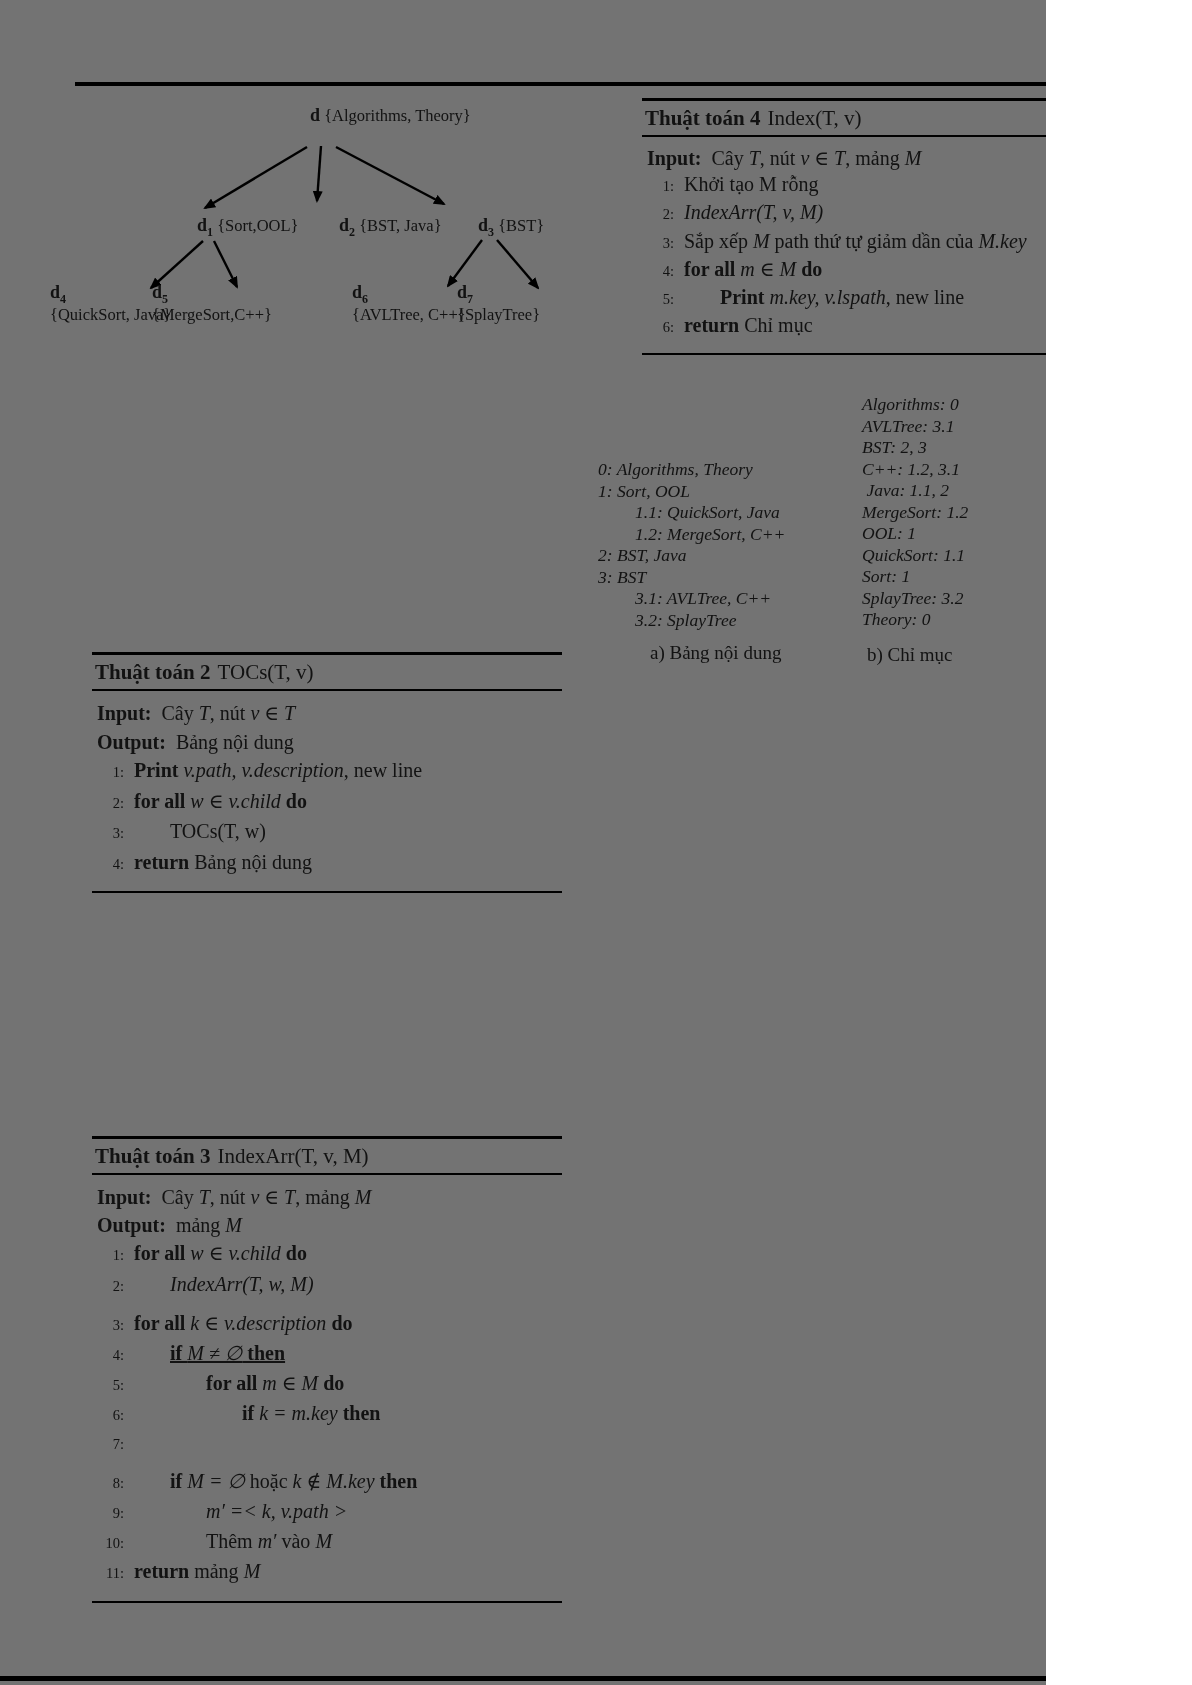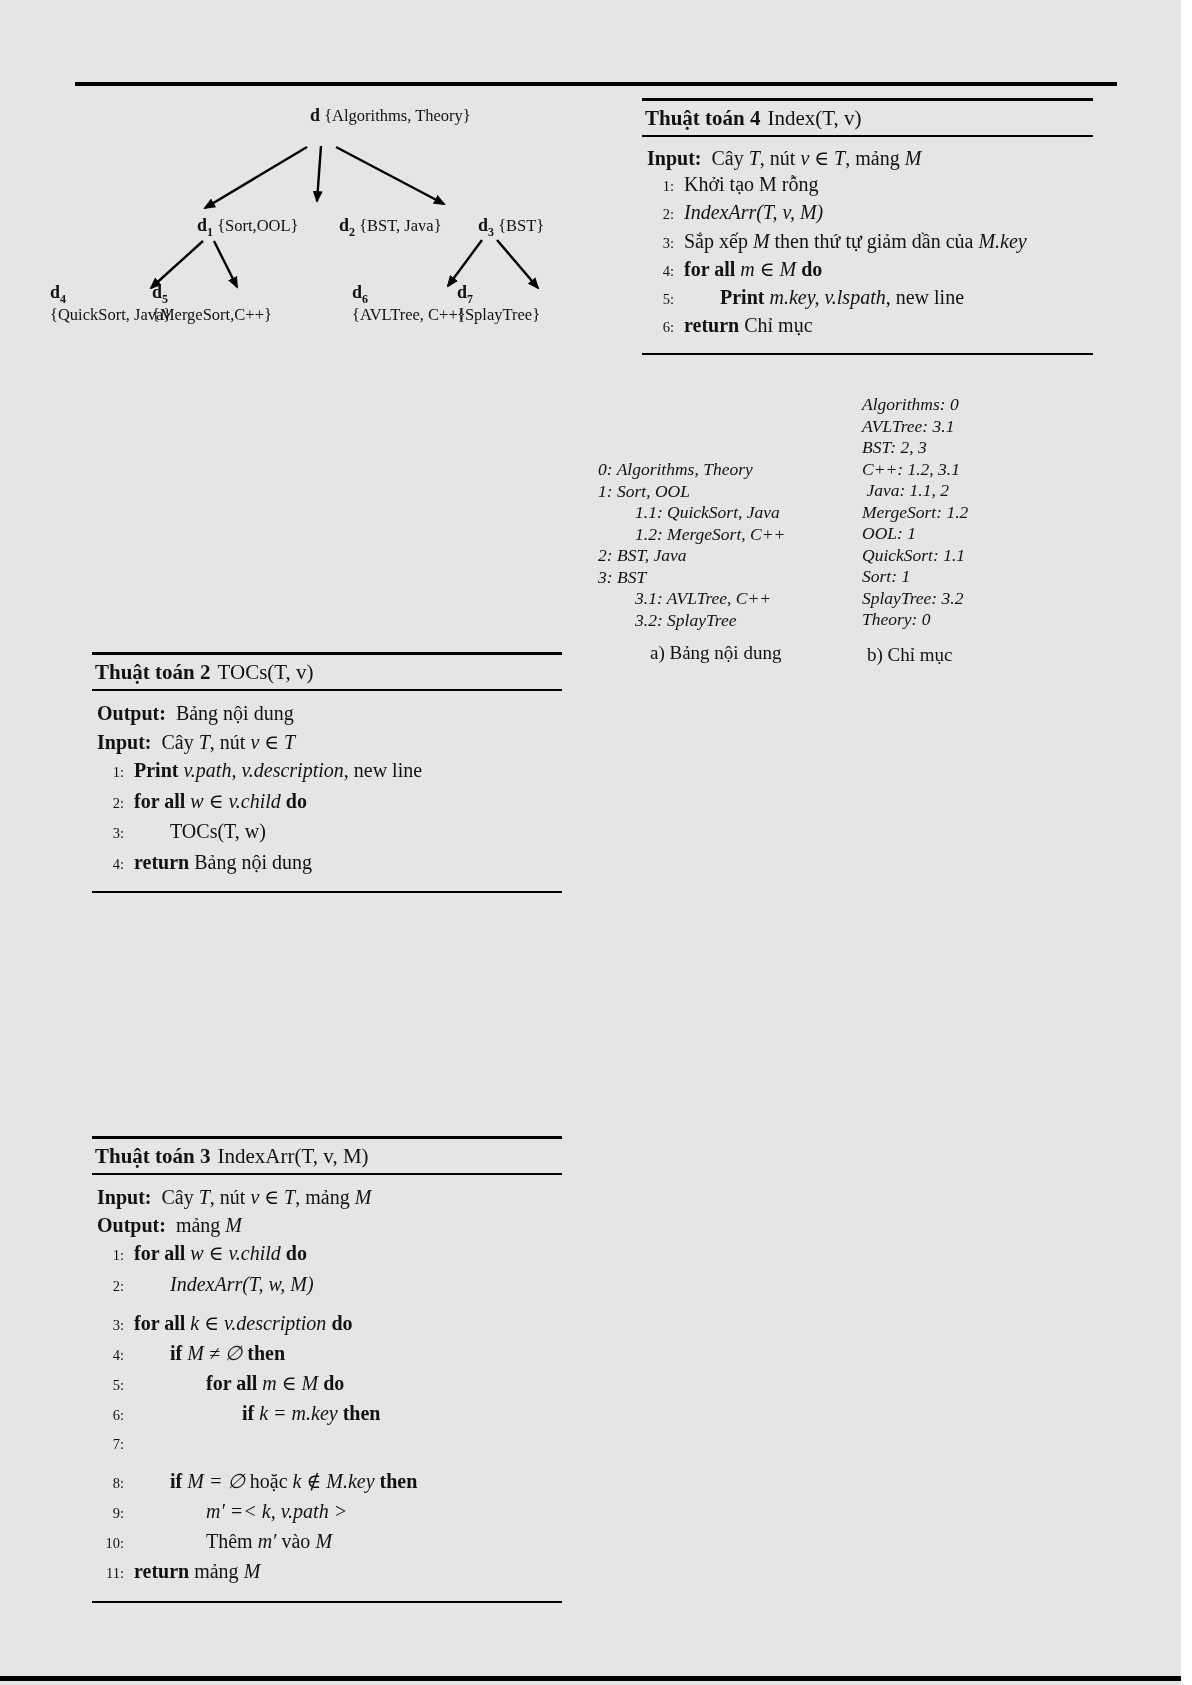--- a/index.html
+++ b/index.html
@@ -1,19 +1,19 @@
 <!DOCTYPE html>
 <html><head>
 <meta charset="utf-8">
 <style>
   html,body{margin:0;padding:0;background:#ffffff;}
   #page{
     position:relative;
-    width:1181px;height:1685px;
-    background:#e5e5e5;
+    width:1046px;height:1685px;
+    background:#737373;
     font-family:"Liberation Serif","DejaVu Serif",serif;
     color:#121212;
     overflow:hidden;
   }
   .rule{position:absolute;background:#000;}
   
   #tree-svg{position:absolute;left:0;top:0;width:1192px;height:1685px;pointer-events:none;}
   .tnode{position:absolute;white-space:nowrap;font-size:17px;line-height:22px;}
   .tnode .tn-id{font-weight:bold;font-size:18px;}
   .tnode .tn-id sub{font-size:12px;line-height:0;}
@@ -94,59 +94,59 @@
         <span class="tn-id">d<sub>7</sub></span>
         <span class="tn-desc">{SplayTree}</span>
       </div>
     </div>
 
   <div class="alg-box" style="left:92px;top:652px;width:470px;">
     <div class="alg-title">
       <span class="alg-label">Thuật toán 2</span><span class="alg-name">TOCs(T, v)</span>
     </div>
     <div class="alg-body" style="line-height:28.5px;">
+        <div class="alg-line head"><span class="alg-content"><span class="s-b">Input:</span><span class="s-r">  Cây </span><span class="s-i">T</span><span class="s-r">, nút </span><span class="s-i">v ∈ T</span></span></div>
         <div class="alg-line head"><span class="alg-content"><span class="s-b">Output:</span><span class="s-r">  Bảng nội dung</span></span></div>
-        <div class="alg-line head"><span class="alg-content"><span class="s-b">Input:</span><span class="s-r">  Cây </span><span class="s-i">T</span><span class="s-r">, nút </span><span class="s-i">v ∈ T</span></span></div>
         <div class="alg-line"><span class="alg-num">1:</span><span class="alg-content" style="padding-left: 10px;"><span class="s-b">Print </span><span class="s-i">v.path, v.description</span><span class="s-r">, new line</span></span></div>
         <div class="alg-line"><span class="alg-num">2:</span><span class="alg-content" style="padding-left: 10px;"><span class="s-b">for all </span><span class="s-i">w ∈ v.child</span><span class="s-b"> do</span></span></div>
         <div class="alg-line"><span class="alg-num">3:</span><span class="alg-content" style="padding-left: 46px;"><span class="s-r">TOCs(T, w)</span></span></div>
         <div class="alg-line"><span class="alg-num">4:</span><span class="alg-content" style="padding-left: 10px;"><span class="s-b">return </span><span class="s-r">Bảng nội dung</span></span></div>
       </div>
   </div>
 
   <div class="alg-box" style="left:92px;top:1136px;width:470px;">
     <div class="alg-title">
       <span class="alg-label">Thuật toán 3</span><span class="alg-name">IndexArr(T, v, M)</span>
     </div>
     <div class="alg-body" style="line-height:28.2px;">
         <div class="alg-line head"><span class="alg-content"><span class="s-b">Input:</span><span class="s-r">  Cây </span><span class="s-i">T</span><span class="s-r">, nút </span><span class="s-i">v ∈ T</span><span class="s-r">, mảng </span><span class="s-i">M</span></span></div>
         <div class="alg-line head"><span class="alg-content"><span class="s-b">Output:</span><span class="s-r">  mảng </span><span class="s-i">M</span></span></div>
         <div class="alg-line"><span class="alg-num">1:</span><span class="alg-content" style="padding-left: 10px;"><span class="s-b">for all </span><span class="s-i">w ∈ v.child</span><span class="s-b"> do</span></span></div>
         <div class="alg-line"><span class="alg-num">2:</span><span class="alg-content" style="padding-left: 46px;"><span class="s-i">IndexArr(T, w, M)</span></span></div>
         <div class="alg-line gap"><span class="alg-num">3:</span><span class="alg-content" style="padding-left: 10px;"><span class="s-b">for all </span><span class="s-i">k ∈ v.description</span><span class="s-b"> do</span></span></div>
-        <div class="alg-line"><span class="alg-num">4:</span><span class="alg-content" style="padding-left: 46px;"><span class="s-b">if </span><span class="s-i">M ≠ ∅</span><span class="s-b"> then</span></span></div>
+        <div class="alg-line"><span class="alg-num">4:</span><span class="alg-content" style="padding-left: 46px; text-decoration: underline;"><span class="s-b">if </span><span class="s-i">M ≠ ∅</span><span class="s-b"> then</span></span></div>
         <div class="alg-line"><span class="alg-num">5:</span><span class="alg-content" style="padding-left: 82px;"><span class="s-b">for all </span><span class="s-i">m ∈ M</span><span class="s-b"> do</span></span></div>
         <div class="alg-line"><span class="alg-num">6:</span><span class="alg-content" style="padding-left: 118px;"><span class="s-b">if </span><span class="s-i">k = m.key</span><span class="s-b"> then</span></span></div>
         <div class="alg-line"><span class="alg-num">7:</span></div>
         <div class="alg-line gap"><span class="alg-num">8:</span><span class="alg-content" style="padding-left: 46px;"><span class="s-b">if </span><span class="s-i">M = ∅</span><span class="s-r"> hoặc </span><span class="s-i">k ∉ M.key</span><span class="s-b"> then</span></span></div>
         <div class="alg-line"><span class="alg-num">9:</span><span class="alg-content" style="padding-left: 82px;"><span class="s-i">m′ =&lt; k, v.path &gt;</span></span></div>
         <div class="alg-line"><span class="alg-num">10:</span><span class="alg-content" style="padding-left: 82px;"><span class="s-r">Thêm </span><span class="s-i">m′</span><span class="s-r"> vào </span><span class="s-i">M</span></span></div>
         <div class="alg-line"><span class="alg-num">11:</span><span class="alg-content" style="padding-left: 10px;"><span class="s-b">return </span><span class="s-r">mảng </span><span class="s-i">M</span></span></div>
       </div>
   </div>
 
   <div class="alg-box" style="left:642px;top:98px;width:451px;">
     <div class="alg-title">
       <span class="alg-label">Thuật toán 4</span><span class="alg-name">Index(T, v)</span>
     </div>
     <div class="alg-body" style="line-height:26.2px;">
         <div class="alg-line head"><span class="alg-content"><span class="s-b">Input:</span><span class="s-r">  Cây </span><span class="s-i">T</span><span class="s-r">, nút </span><span class="s-i">v ∈ T</span><span class="s-r">, mảng </span><span class="s-i">M</span></span></div>
         <div class="alg-line"><span class="alg-num">1:</span><span class="alg-content" style="padding-left: 10px;"><span class="s-r">Khởi tạo M rỗng</span></span></div>
         <div class="alg-line"><span class="alg-num">2:</span><span class="alg-content" style="padding-left: 10px;"><span class="s-i">IndexArr(T, v, M)</span></span></div>
-        <div class="alg-line"><span class="alg-num">3:</span><span class="alg-content" style="padding-left: 10px;"><span class="s-r">Sắp xếp </span><span class="s-i">M</span><span class="s-r"> then thứ tự giảm dần của </span><span class="s-i">M.key</span></span></div>
+        <div class="alg-line"><span class="alg-num">3:</span><span class="alg-content" style="padding-left: 10px;"><span class="s-r">Sắp xếp </span><span class="s-i">M</span><span class="s-r"> path thứ tự giảm dần của </span><span class="s-i">M.key</span></span></div>
         <div class="alg-line"><span class="alg-num">4:</span><span class="alg-content" style="padding-left: 10px;"><span class="s-b">for all </span><span class="s-i">m ∈ M</span><span class="s-b"> do</span></span></div>
         <div class="alg-line"><span class="alg-num">5:</span><span class="alg-content" style="padding-left: 46px;"><span class="s-b">Print </span><span class="s-i">m.key, v.lspath</span><span class="s-r">, new line</span></span></div>
         <div class="alg-line"><span class="alg-num">6:</span><span class="alg-content" style="padding-left: 10px;"><span class="s-b">return </span><span class="s-r">Chỉ mục</span></span></div>
       </div>
   </div>
 
   <div id="figure">
     <div class="fig-col" id="fig-col-toc"><div class="fig-item">0: Algorithms, Theory</div><div class="fig-item">1: Sort, OOL</div><div class="fig-item ind1">1.1: QuickSort, Java</div><div class="fig-item ind1">1.2: MergeSort, C++</div><div class="fig-item">2: BST, Java</div><div class="fig-item">3: BST</div><div class="fig-item ind1">3.1: AVLTree, C++</div><div class="fig-item ind1">3.2: SplayTree</div></div>
     <div class="fig-col" id="fig-col-index"><div class="fig-item">Algorithms: 0</div><div class="fig-item">AVLTree: 3.1</div><div class="fig-item">BST: 2, 3</div><div class="fig-item">C++: 1.2, 3.1</div><div class="fig-item"> Java: 1.1, 2</div><div class="fig-item">MergeSort: 1.2</div><div class="fig-item">OOL: 1</div><div class="fig-item">QuickSort: 1.1</div><div class="fig-item">Sort: 1</div><div class="fig-item">SplayTree: 3.2</div><div class="fig-item">Theory: 0</div></div>
     <div class="fig-caption" id="fig-caption-toc">a) Bảng nội dung</div>

